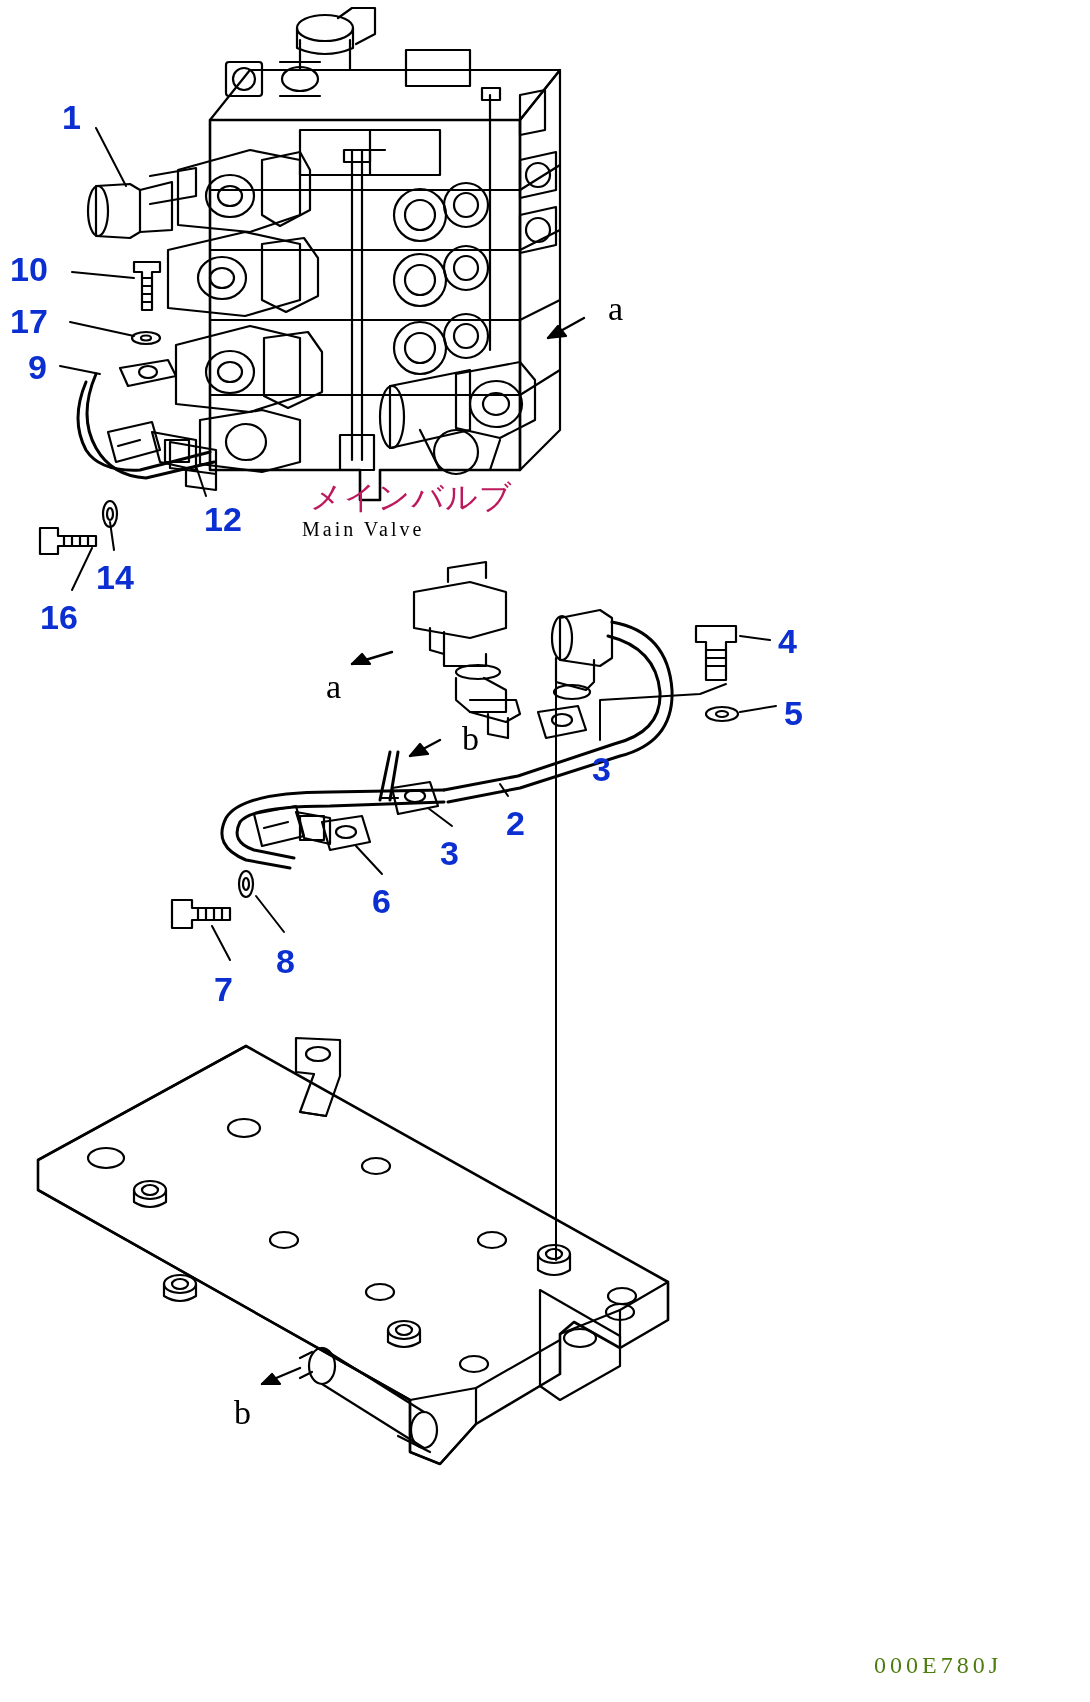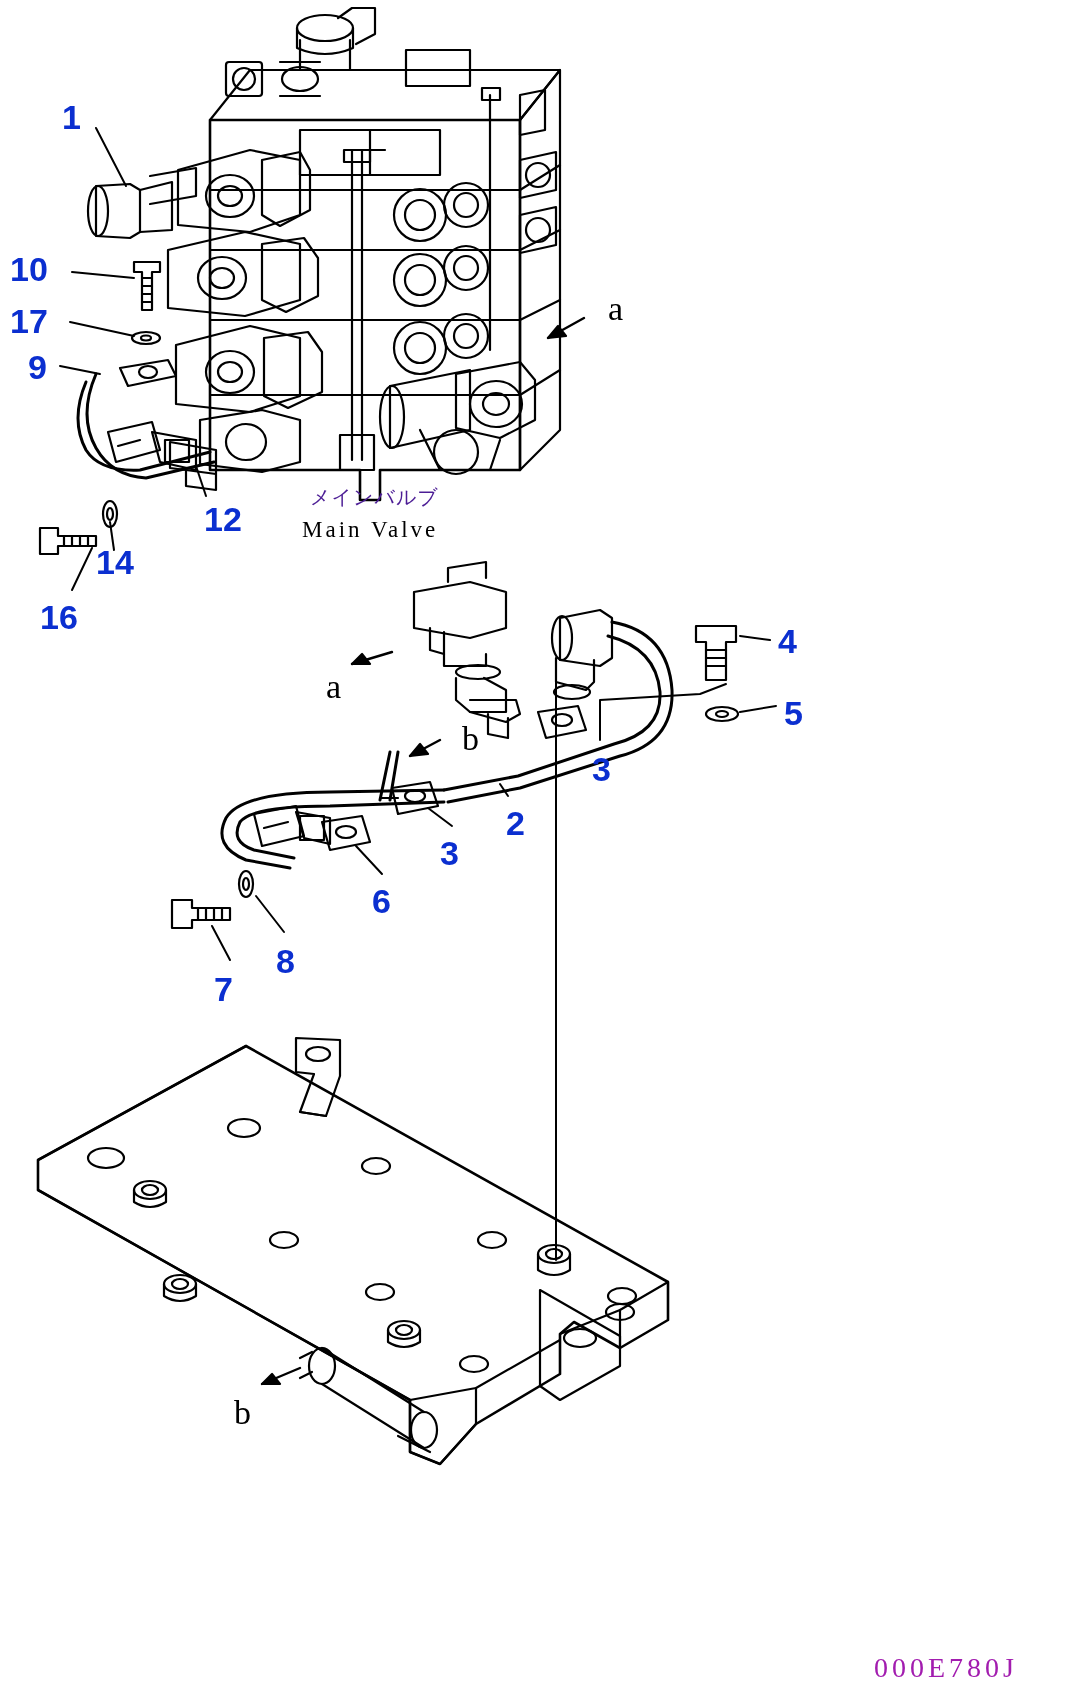--- a/index.html
+++ b/index.html
@@ -28,48 +28,48 @@
     position: absolute;
     color: #0b2fd0;
     font-weight: bold;
     font-family: "Liberation Sans", sans-serif;
     font-size: 34px;
     line-height: 34px;
     white-space: nowrap;
   }
   .jp-label {
     position: absolute;
-    color: #4c1d95;
+    color: #be185d;
     font-family: "DejaVu Sans", sans-serif;
-    font-size: 20px;
+    font-size: 32px;
     line-height: 26px;
     letter-spacing: 1px;
     white-space: nowrap;
   }
   .en-label {
     position: absolute;
     color: #000000;
     font-family: "Liberation Serif", serif;
-    font-size: 23px;
+    font-size: 20px;
     line-height: 27px;
     letter-spacing: 3px;
     white-space: nowrap;
   }
   .sec-label {
     position: absolute;
     color: #000000;
     font-family: "Liberation Serif", serif;
     font-size: 34px;
     line-height: 34px;
   }
   .drawing-no {
     position: absolute;
-    color: #a21caf;
+    color: #4d7c0f;
     font-family: "Liberation Serif", serif;
-    font-size: 28px;
+    font-size: 24px;
     letter-spacing: 4px;
     white-space: nowrap;
   }
 </style>
 </head>
 <body>
 
 <div id="sheet">
 
   <svg id="art" viewBox="0 0 1090 1702">
@@ -301,21 +301,21 @@
       <path d="M262 1384 L300 1368" stroke-width="2.4"></path>
       <path d="M262 1384 L280 1384 L272 1374 Z" fill="#000000"></path>
     </g>
   </svg>
 
   <div class="callout" style="left:62px;  top:100px;">1</div>
   <div class="callout" style="left:10px;  top:252px;">10</div>
   <div class="callout" style="left:10px;  top:304px;">17</div>
   <div class="callout" style="left:28px;  top:350px;">9</div>
   <div class="callout" style="left:204px; top:502px;">12</div>
-  <div class="callout" style="left:96px;  top:545px;">14</div>
+  <div class="callout" style="left:96px;  top:560px;">14</div>
   <div class="callout" style="left:40px;  top:600px;">16</div>
   <div class="callout" style="left:778px; top:624px;">4</div>
   <div class="callout" style="left:784px; top:696px;">5</div>
   <div class="callout" style="left:592px; top:752px;">3</div>
   <div class="callout" style="left:506px; top:806px;">2</div>
   <div class="callout" style="left:440px; top:836px;">3</div>
   <div class="callout" style="left:372px; top:884px;">6</div>
   <div class="callout" style="left:276px; top:944px;">8</div>
   <div class="callout" style="left:214px; top:972px;">7</div>
 

